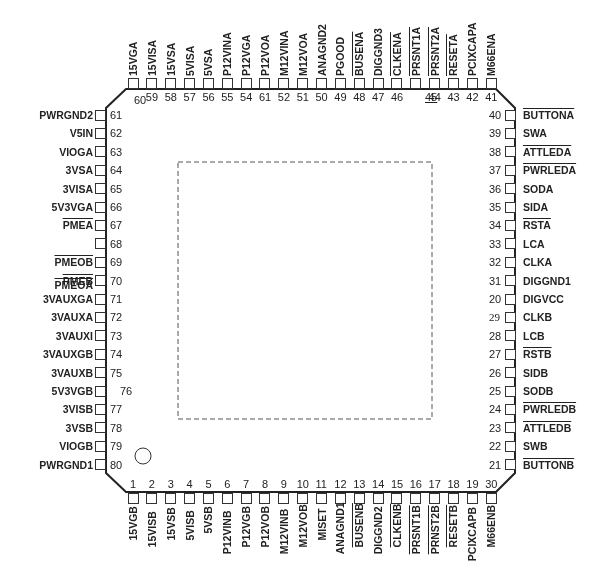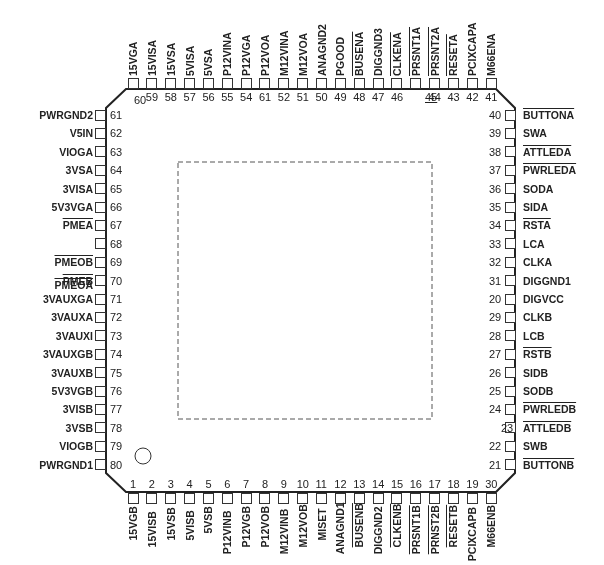--- a/index.html
+++ b/index.html
@@ -185,60 +185,60 @@
       <div class="pin-box" style="left: 95px; top: 330.3px;"></div>
       <div class="num" style="left: 110px; top: 329.8px;">73</div>
       <div class="lbl" style="right: 511px; top: 329.8px; text-align: right;">3VAUXI</div>
       <div class="pin-box" style="left: 95px; top: 348.7px;"></div>
       <div class="num" style="left: 110px; top: 348.2px;">74</div>
       <div class="lbl" style="right: 511px; top: 348.2px; text-align: right;">3VAUXGB</div>
       <div class="pin-box" style="left: 95px; top: 367.1px;"></div>
       <div class="num" style="left: 110px; top: 366.6px;">75</div>
       <div class="lbl" style="right: 511px; top: 366.6px; text-align: right;">3VAUXB</div>
       <div class="pin-box" style="left: 95px; top: 385.5px;"></div>
-      <div class="num" style="left: 110px; top: 385px;">76</div>
+      <div class="num" style="left: 120px; top: 385px;">76</div>
       <div class="lbl" style="right: 511px; top: 385px; text-align: right;">5V3VGB</div>
       <div class="pin-box" style="left: 95px; top: 403.9px;"></div>
       <div class="num" style="left: 110px; top: 403.4px;">77</div>
       <div class="lbl" style="right: 511px; top: 403.4px; text-align: right;">3VISB</div>
       <div class="pin-box" style="left: 95px; top: 422.3px;"></div>
       <div class="num" style="left: 110px; top: 421.8px;">78</div>
       <div class="lbl" style="right: 511px; top: 421.8px; text-align: right;">3VSB</div>
       <div class="pin-box" style="left: 95px; top: 440.7px;"></div>
       <div class="num" style="left: 110px; top: 440.2px;">79</div>
       <div class="lbl" style="right: 511px; top: 440.2px; text-align: right;">VIOGB</div>
       <div class="pin-box" style="left: 95px; top: 459.1px;"></div>
       <div class="num" style="left: 110px; top: 458.6px;">80</div>
       <div class="lbl" style="right: 511px; top: 458.6px; text-align: right;">PWRGND1</div>
       <div class="pin-box" style="left: 505px; top: 459.1px;"></div>
       <div class="num" style="left: 489px; top: 458.6px;">21</div>
       <div class="lbl ov" style="left: 523px; top: 458.6px;">BUTTONB</div>
       <div class="pin-box" style="left: 505px; top: 440.7px;"></div>
       <div class="num" style="left: 489px; top: 440.2px;">22</div>
       <div class="lbl" style="left: 523px; top: 440.2px;">SWB</div>
       <div class="pin-box" style="left: 505px; top: 422.3px;"></div>
-      <div class="num" style="left: 489px; top: 421.8px; margin-left: 12px;">23</div>
+      <div class="num" style="left: 489px; top: 421.8px;">23</div>
       <div class="lbl ov" style="left: 523px; top: 421.8px;">ATTLEDB</div>
       <div class="pin-box" style="left: 505px; top: 403.9px;"></div>
       <div class="num" style="left: 489px; top: 403.4px;">24</div>
       <div class="lbl ov" style="left: 523px; top: 403.4px;">PWRLEDB</div>
       <div class="pin-box" style="left: 505px; top: 385.5px;"></div>
       <div class="num" style="left: 489px; top: 385px;">25</div>
       <div class="lbl" style="left: 523px; top: 385px;">SODB</div>
       <div class="pin-box" style="left: 505px; top: 367.1px;"></div>
       <div class="num" style="left: 489px; top: 366.6px;">26</div>
       <div class="lbl" style="left: 523px; top: 366.6px;">SIDB</div>
       <div class="pin-box" style="left: 505px; top: 348.7px;"></div>
       <div class="num" style="left: 489px; top: 348.2px;">27</div>
       <div class="lbl ov" style="left: 523px; top: 348.2px;">RSTB</div>
       <div class="pin-box" style="left: 505px; top: 330.3px;"></div>
       <div class="num" style="left: 489px; top: 329.8px;">28</div>
       <div class="lbl" style="left: 523px; top: 329.8px;">LCB</div>
       <div class="pin-box" style="left: 505px; top: 311.9px;"></div>
-      <div class="num" style="left: 489px; top: 311.4px;">29</div>
+      <div class="num" style="left: 489px; top: 311.4px; font-family: Liberation Serif, serif;">29</div>
       <div class="lbl" style="left: 523px; top: 311.4px;">CLKB</div>
       <div class="pin-box" style="left: 505px; top: 293.5px;"></div>
       <div class="num" style="left: 489px; top: 293px;">20</div>
       <div class="lbl" style="left: 523px; top: 293px;">DIGVCC</div>
       <div class="pin-box" style="left: 505px; top: 275.1px;"></div>
       <div class="num" style="left: 489px; top: 274.6px;">31</div>
       <div class="lbl" style="left: 523px; top: 274.6px;">DIGGND1</div>
       <div class="pin-box" style="left: 505px; top: 256.7px;"></div>
       <div class="num" style="left: 489px; top: 256.2px;">32</div>
       <div class="lbl" style="left: 523px; top: 256.2px;">CLKA</div>

